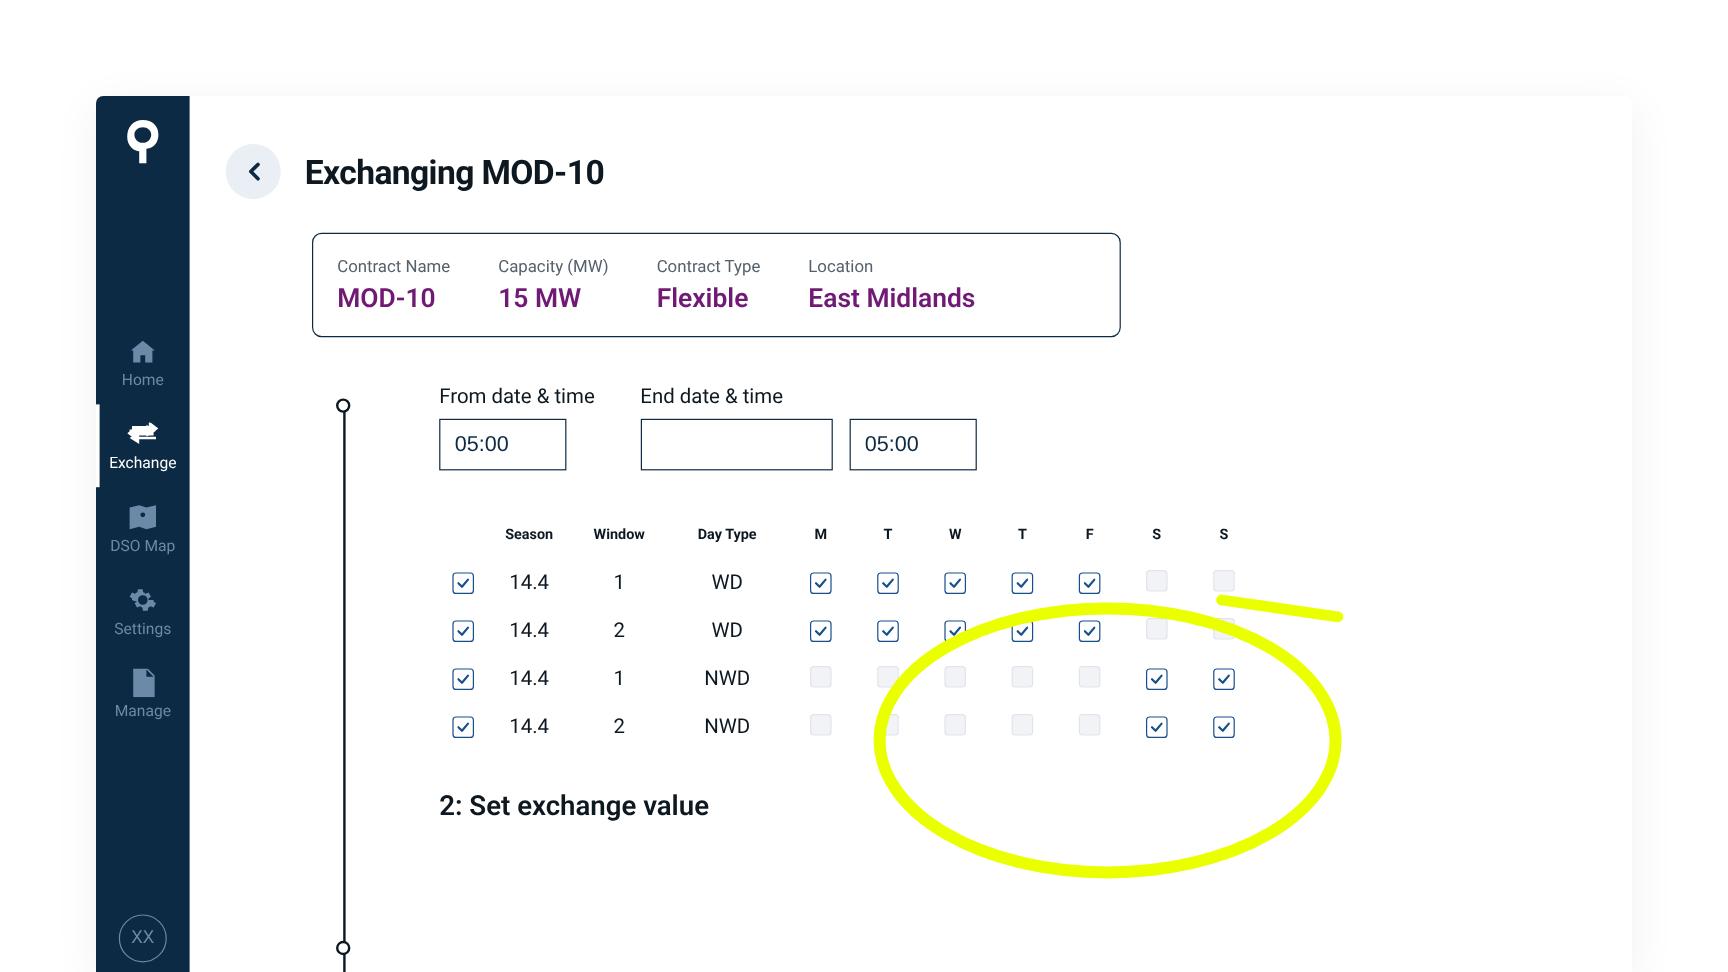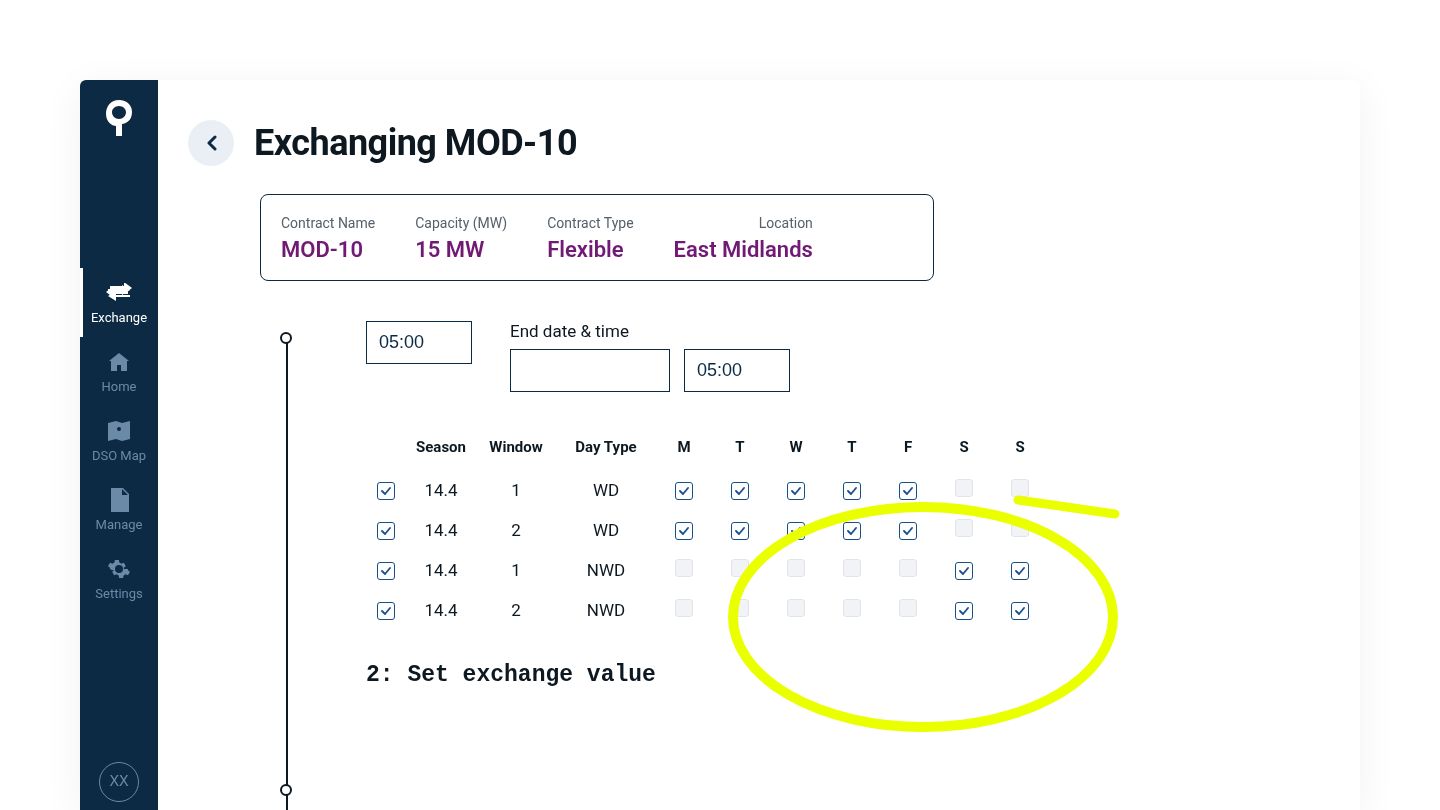--- a/index.html
+++ b/index.html
@@ -87,37 +87,37 @@
     margin-bottom: 28px;
   }
   .back-btn {
     width: 46px; height: 46px;
     border-radius: 50%;
     background: #e9eff5;
     display:flex;align-items:center;justify-content:center;
     cursor:pointer;
   }
   .page-title {
-    font-size: 36px;
+    font-size: 28px;
     font-weight: 700;
     color: #0d1821;
     letter-spacing: -0.5px;
   }
   .info-card {
     width: 674px;
     border: 1.5px solid #0d2a44;
     border-radius: 8px;
     padding: 20px 20px 18px 20px;
     display: flex;
     gap: 40px;
     margin-left: 72px;
     margin-bottom: 40px;
   }
   .info-col { display:flex; flex-direction:column; gap:6px; }
-  .info-label { font-size: 14px; color: #55606a; text-align: right; }
+  .info-label { font-size: 14px; color: #55606a; }
   .info-value { font-size: 22px; font-weight: 600; color: #701a75; }
   .timeline {
     position: absolute;
     left: 128px;
     top: 258px;
     width: 2px;
     height: 500px;
     background: #0d1821;
   }
   .timeline-dot {
@@ -159,21 +159,21 @@
   .time-input { width: 106px; }
   .table {
     width: 700px;
   }
   .thead, .trow {
     display: grid;
     grid-template-columns: 40px 70px 80px 100px 56px 56px 56px 56px 56px 56px 56px;
     align-items: center;
     column-gap: 0;
   }
-  .thead { font-weight:700; font-size:15px; color:#0d1821; text-align:center; margin-bottom:14px;}
+  .thead { font-weight:700; font-size:12px; color:#0d1821; text-align:center; margin-bottom:14px;}
   .thead .th-left { text-align:center;}
   .trow { height: 40px; font-size:17px; color:#0d1821; }
   .cell-center { text-align:center; }
   .cb {
     width: 18px; height: 18px;
     border: 1.5px solid #164f8c;
     border-radius: 3px;
     display:inline-flex;align-items:center;justify-content:center;
     cursor:pointer;
     background:#fff;
@@ -205,68 +205,68 @@
 <body>
 
 <div class="app-frame">
   <div class="sidebar">
     <div class="logo">
       <svg width="34" height="40" viewBox="0 0 34 40">
         <path d="M17 2 C9 2 4 8 4 16 C4 24 10 28 14 28 L14 38 L20 38 L20 26 C27 25 30 20 30 14 C30 7 25 2 17 2 Z M17 8 C21 8 24 11 24 14 C24 18 21 21 17 21 C13 21 10 18 10 14 C10 11 13 8 17 8 Z" fill="#fff"></path>
       </svg>
     </div>
 
+    <div class="nav-item">
+      <div class="nav-icon">
+        <svg width="24" height="22" viewBox="0 0 24 22" fill="currentColor">
+            <path d="M12 2 L2 10 L4 10 L4 20 L10 20 L10 14 L14 14 L14 20 L20 20 L20 10 L22 10 Z"></path>
+          </svg>
+      </div>
+      <span class="nav-label">Home</span>
+    </div>
+
     <div class="nav-item active">
       <div class="nav-icon">
         <svg width="26" height="20" viewBox="0 0 26 20" fill="currentColor">
             <path d="M4 6 L18 6 L18 2 L26 8 L18 14 L18 10 L4 10 Z M22 14 L8 14 L8 18 L0 12 L8 6 L8 10 L22 10 Z" transform="translate(0,-3) scale(1,1)"></path>
             <path d="M2 6 L16 6 L16 2 L24 7 L16 12 L16 8 L2 8 Z"></path>
             <path d="M24 14 L10 14 L10 18 L2 13 L10 8 L10 12 L24 12 Z"></path>
           </svg>
       </div>
       <span class="nav-label">Exchange</span>
-    </div>
-
-    <div class="nav-item">
-      <div class="nav-icon">
-        <svg width="24" height="22" viewBox="0 0 24 22" fill="currentColor">
-            <path d="M12 2 L2 10 L4 10 L4 20 L10 20 L10 14 L14 14 L14 20 L20 20 L20 10 L22 10 Z"></path>
-          </svg>
-      </div>
-      <span class="nav-label">Home</span>
     </div>
 
     <div class="nav-item">
       <div class="nav-icon">
         <svg width="26" height="24" viewBox="0 0 26 24" fill="currentColor">
             <path d="M2 4 L10 2 L16 4 L24 2 L24 20 L16 22 L10 20 L2 22 Z"></path>
             <circle cx="13" cy="9" r="3" fill="#0d2a44"></circle>
             <path d="M13 5 C10 5 8 7 8 10 C8 14 13 19 13 19 C13 19 18 14 18 10 C18 7 16 5 13 5 Z" fill="currentColor"></path>
             <circle cx="13" cy="10" r="2" fill="#0d2a44"></circle>
           </svg>
       </div>
       <span class="nav-label">DSO Map</span>
     </div>
 
     <div class="nav-item">
       <div class="nav-icon">
+        <svg width="24" height="24" viewBox="0 0 24 24" fill="currentColor">
+            <path d="M12 8a4 4 0 100 8 4 4 0 000-8zm9 4a7 7 0 01-.1 1.2l2.1 1.6-2 3.4-2.5-1a7 7 0 01-2 1.2l-.4 2.6h-4l-.4-2.6a7 7 0 01-2-1.2l-2.5 1-2-3.4 2.1-1.6A7 7 0 013 12a7 7 0 01.1-1.2L1 9.2l2-3.4 2.5 1a7 7 0 012-1.2L7.9 3h4l.4 2.6a7 7 0 012 1.2l2.5-1 2 3.4-2.1 1.6c.1.4.1.8.1 1.2z"></path>
+          </svg>
+      </div>
+      <span class="nav-label">Settings</span>
+    </div>
+
+    <div class="nav-item">
+      <div class="nav-icon">
         <svg width="20" height="24" viewBox="0 0 20 24" fill="currentColor">
             <path d="M2 0 L14 0 L20 6 L20 24 L2 24 Z M13 1 L13 7 L19 7 Z"></path>
           </svg>
       </div>
       <span class="nav-label">Manage</span>
-    </div>
-
-    <div class="nav-item">
-      <div class="nav-icon">
-        <svg width="24" height="24" viewBox="0 0 24 24" fill="currentColor">
-            <path d="M12 8a4 4 0 100 8 4 4 0 000-8zm9 4a7 7 0 01-.1 1.2l2.1 1.6-2 3.4-2.5-1a7 7 0 01-2 1.2l-.4 2.6h-4l-.4-2.6a7 7 0 01-2-1.2l-2.5 1-2-3.4 2.1-1.6A7 7 0 013 12a7 7 0 01.1-1.2L1 9.2l2-3.4 2.5 1a7 7 0 012-1.2L7.9 3h4l.4 2.6a7 7 0 012 1.2l2.5-1 2 3.4-2.1 1.6c.1.4.1.8.1 1.2z"></path>
-          </svg>
-      </div>
-      <span class="nav-label">Settings</span>
     </div>
 
     <div class="avatar">
       <span>XX</span>
     </div>
   </div>
 
   <div class="main">
 
     <div class="page-header">
@@ -299,20 +299,21 @@
 
     <div class="timeline">
       <div class="timeline-dot" style="top:-6px"></div>
       <div class="timeline-dot" style="top:446px"></div>
     </div>
 
     <div class="section" style="margin-left:178px">
 
       <div class="date-row">
         <div class="date-group">
+          <label class="field-label">From date &amp; time</label>
           <div class="input-row">
             <input class="text-input time-input" value="05:00" style="">
           </div>
         </div>
         <div class="date-group">
           <label class="field-label">End date &amp; time</label>
           <div class="input-row">
             <input class="text-input date-input" value="" style="">
             <input class="text-input time-input" value="05:00" style="">
           </div>
@@ -455,21 +456,21 @@
               <div class="cell-center"><span class="cb checked">
                   <svg class="check" viewBox="0 0 10 10">
                     <path d="M1 5 L4 8 L9 2" stroke="#164f8c" stroke-width="1.8" fill="none" stroke-linecap="round" stroke-linejoin="round"></path>
                   </svg>
                 </span></div>
             </div>
           </div>
       </div>
     </div>
 
-    <div class="section" style="margin-left:178px; margin-top:8px;font-family:Liberation Mono, monospace;">
+    <div class="section" style="margin-left:178px; margin-top:8px;">
       <h2 class="section-title">2: Set exchange value</h2>
     </div>
 
     <svg class="annotation-oval" style="left:560px; top:402px" width="420" height="260">
       <ellipse cx="205" cy="135" rx="190" ry="110" fill="none" stroke="#eaff00" stroke-width="10"></ellipse>
       <path d="M300 18 L397 32" stroke="#eaff00" stroke-width="9" stroke-linecap="round" fill="none"></path>
     </svg>
 
   </div>
 </div>

